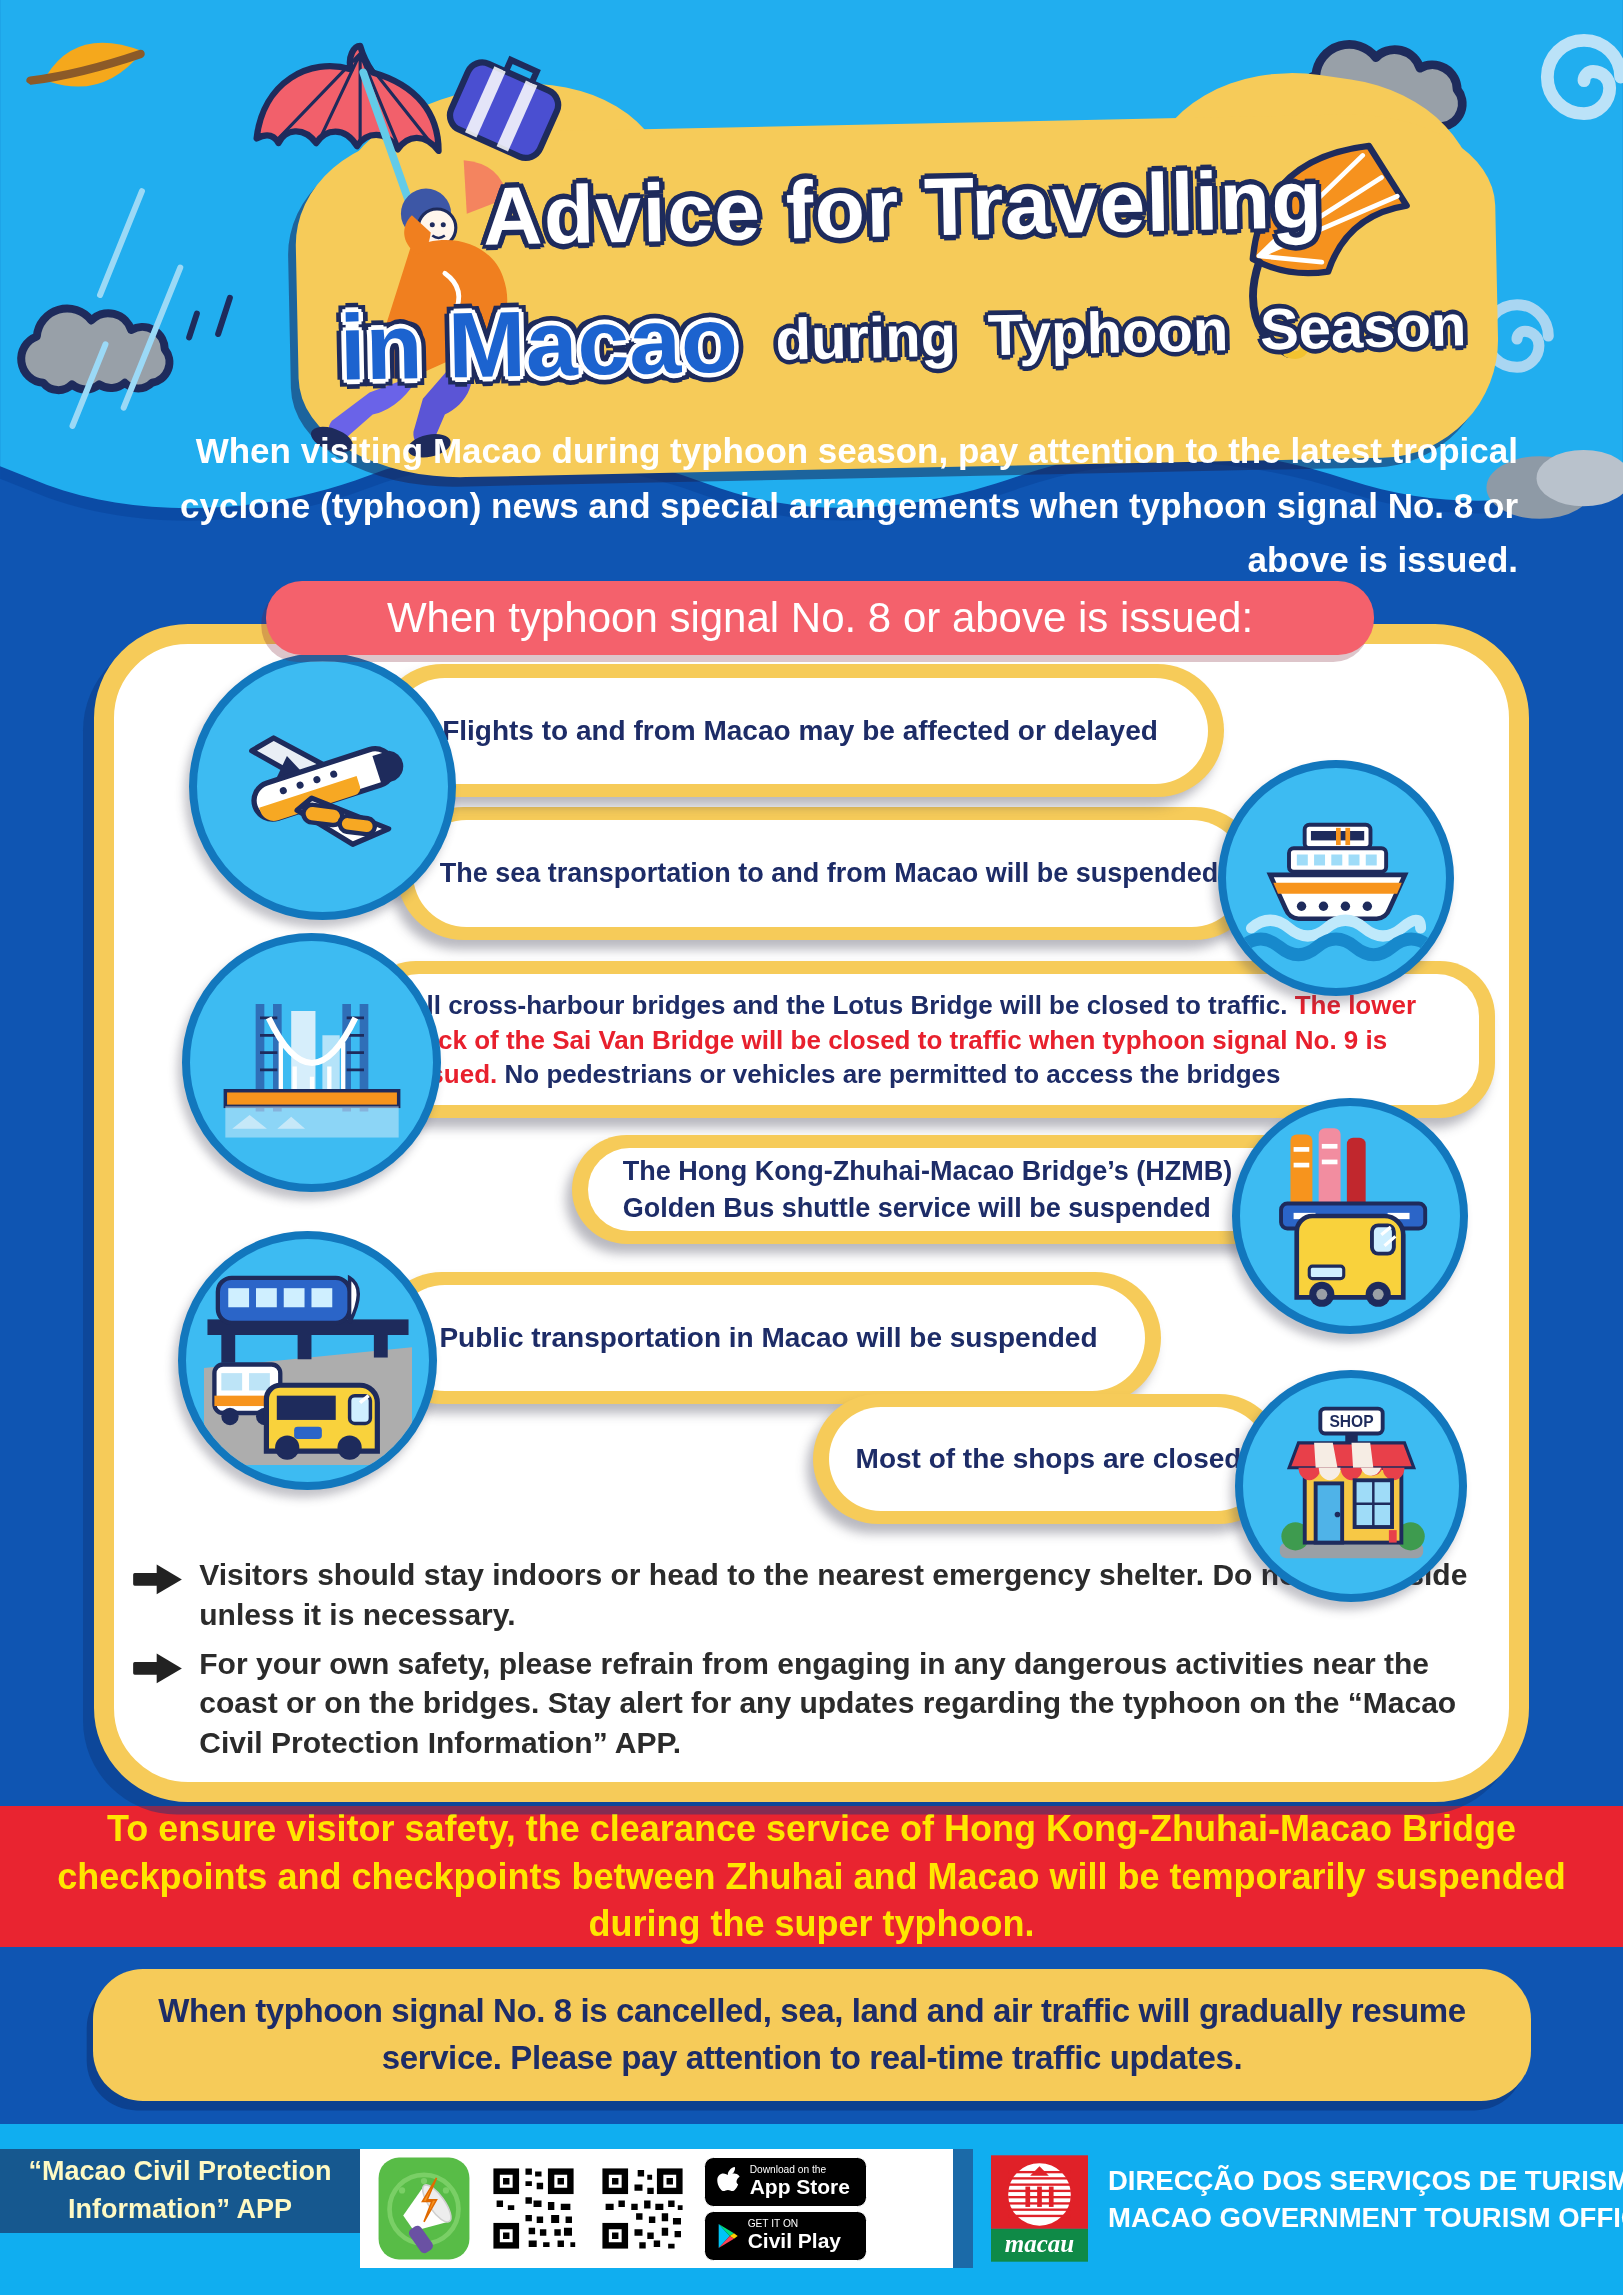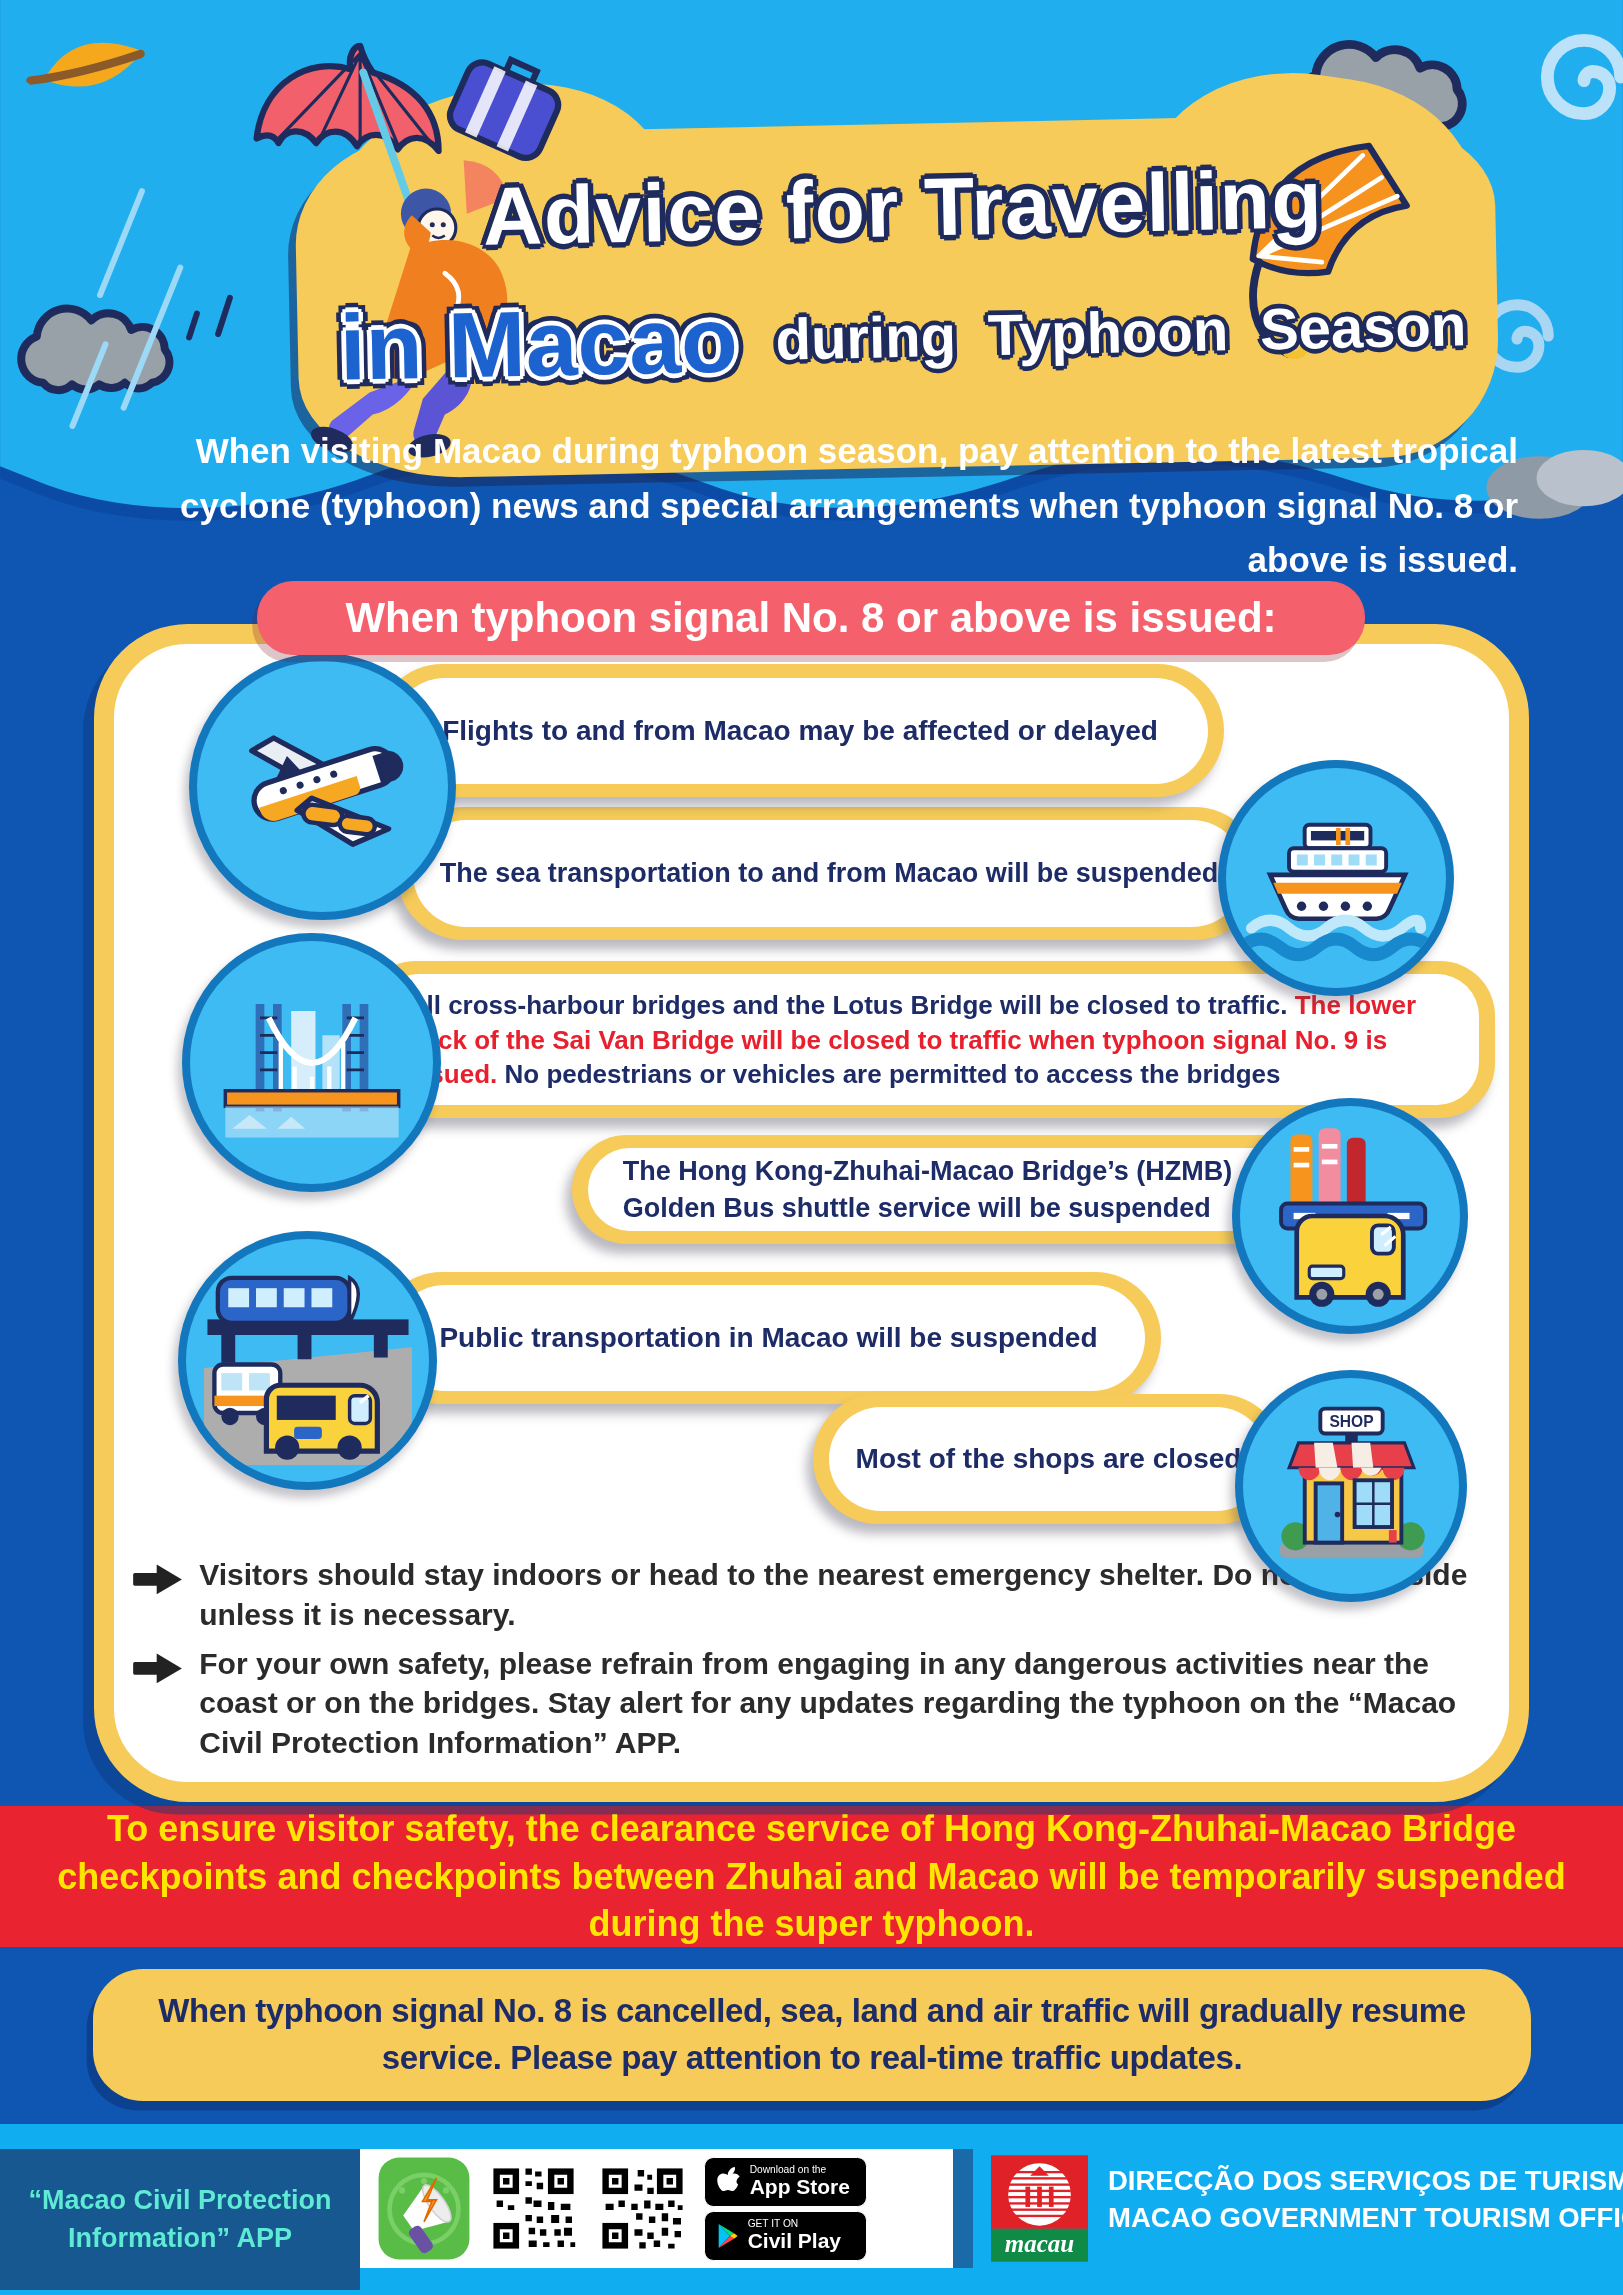--- a/index.html
+++ b/index.html
@@ -26,23 +26,23 @@
   .title-macao{font-size:93px;font-weight:bold;color:#1C63CF;vertical-align:middle;
     text-shadow:-4.7px 0 #fff,4.7px 0 #fff,0 -4.7px #fff,0 4.7px #fff,-3.1px -3.1px #fff,3.1px -3.1px #fff,-3.1px 3.1px #fff,3.1px 3.1px #fff,
       -9.4px 0 #1E2B5C,9.4px 0 #1E2B5C,0 -9.4px #1E2B5C,0 9.4px #1E2B5C,-7px -7px #1E2B5C,7px -7px #1E2B5C,-7px 7px #1E2B5C,7px 7px #1E2B5C;}
   .title-rest{font-size:58px;font-weight:bold;color:#fff;margin-left:38px;word-spacing:15.7px;vertical-align:middle;
     text-shadow:-4.7px 0 #1E2B5C,4.7px 0 #1E2B5C,0 -4.7px #1E2B5C,0 4.7px #1E2B5C,
       -3.1px -3.1px #1E2B5C,3.1px -3.1px #1E2B5C,-3.1px 3.1px #1E2B5C,3.1px 3.1px #1E2B5C;}
   
   .intro{position:absolute;left:105px;top:424px;width:1413px;z-index:2;text-align:right;
     color:#fff;font-size:35px;font-weight:bold;line-height:1.56;}
   
-  .signal-banner{position:absolute;left:257px;top:581px;width:1108px;height:74px;background:#F4616C;
+  .signal-banner{position:absolute;left:266px;top:581px;width:1108px;height:74px;background:#F4616C;
     border-radius:36px;z-index:5;display:flex;align-items:center;justify-content:center;
-    color:#fff;font-size:42px;font-weight:bold;box-shadow:-4.7px 7px 0 rgba(120,25,45,.25);}
+    color:#fff;font-size:42px;font-weight:normal;box-shadow:-4.7px 7px 0 rgba(120,25,45,.25);}
   
   .panel{position:absolute;left:94px;top:624px;width:1435px;height:1178px;box-sizing:border-box;
     background:#fff;border:20.4px solid #F6CB59;border-radius:94px;z-index:4;
     box-shadow:-11px 12.6px 0 rgba(12,55,125,.45);}
   .pill{position:absolute;background:#F6CB59;border-radius:784px;padding:13.3px 15.7px;box-sizing:border-box;
     box-shadow:-6.3px 9.4px 11px rgba(55,55,75,.35);}
   .pill-inner{background:#fff;border-radius:784px;width:100%;height:100%;box-sizing:border-box;
     display:flex;align-items:center;justify-content:center;color:#1D2C67;font-weight:bold;}
   .icon-circle{position:absolute;border-radius:50%;background:#3DBBF2;border:8.6px solid #1277BD;
     box-sizing:border-box;display:flex;align-items:center;justify-content:center;overflow:hidden;
@@ -54,23 +54,23 @@
   
   .alert-strip{position:absolute;left:0;top:1806px;width:1623px;height:141px;background:#E92430;z-index:3;
     display:flex;align-items:center;justify-content:center;text-align:center;
     color:#FFE600;font-size:36px;font-weight:bold;line-height:1.32;padding:0 31px;box-sizing:border-box;}
   .resume-banner{position:absolute;left:93px;top:1969px;width:1438px;height:132px;background:#F6CB59;
     border-radius:50px;z-index:3;display:flex;align-items:center;justify-content:center;text-align:center;
     color:#1D2C67;font-size:33px;font-weight:bold;line-height:1.42;letter-spacing:-0.4px;
     padding:0 33px;box-sizing:border-box;box-shadow:-6.3px 9.4px 0 rgba(10,45,110,.5);}
   
   .footer{position:absolute;left:0;top:2124px;width:1623px;height:172px;background:#10AEF0;z-index:3;}
-  .app-box{position:absolute;left:0;top:25px;width:360px;height:141px;background:#16588F;
+  .app-box{position:absolute;left:0;top:25px;width:360px;height:84px;background:#16588F;
     display:flex;align-items:center;justify-content:center;text-align:center;
-    color:#5eead4;font-size:27px;font-weight:bold;line-height:1.4;padding:0 20.4px;box-sizing:border-box;}
+    color:#fef9c3;font-size:27px;font-weight:bold;line-height:1.4;padding:0 20.4px;box-sizing:border-box;}
   .media-box{position:absolute;left:360px;top:25px;width:594px;height:119px;background:#fff;
     display:flex;align-items:center;gap:15.7px;padding:0 17.3px;box-sizing:border-box;}
   .qr{width:93px;height:93px;}
   .badges{display:flex;flex-direction:column;gap:4px;}
   .badge{width:163px;height:50px;background:#000;border:1.6px solid #fff;border-radius:9.4px;
     display:flex;align-items:center;gap:7.9px;padding:0 9.4px;box-sizing:border-box;}
   .badge-text{display:flex;flex-direction:column;color:#fff;line-height:1.05;}
   .badge-text .tag{font-size:10.2px;}
   .badge-text .big{font-size:21px;font-weight:bold;white-space:nowrap;}
   .divider-bar{position:absolute;left:953px;top:25px;width:20.4px;height:119px;background:#1B6AA8;}

